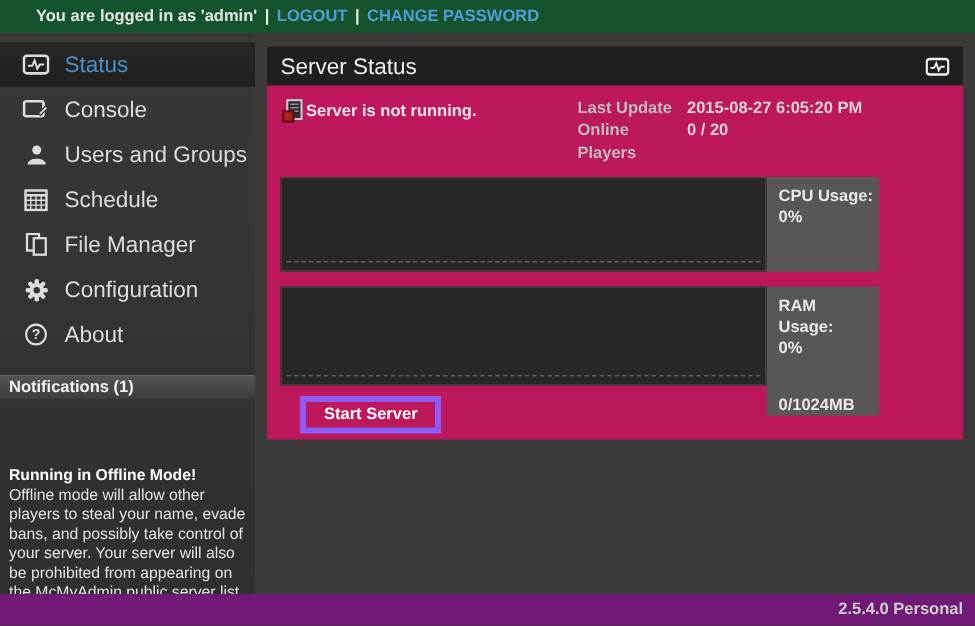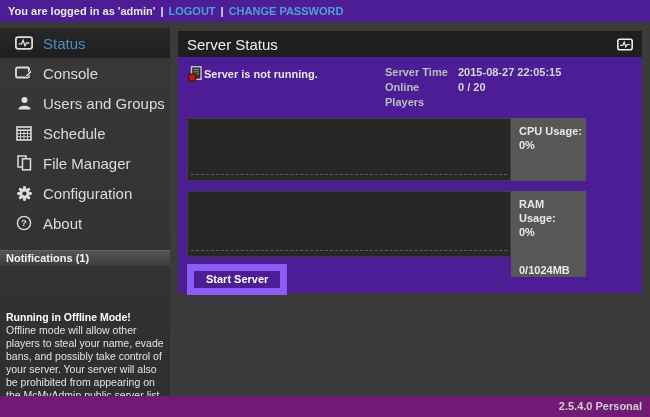--- a/index.html
+++ b/index.html
@@ -6,22 +6,22 @@
   html,body { width:650px; height:417px; }
   body {
     position:relative; overflow:hidden;
     background:#3b3b3b;
     font-family:"Liberation Sans", sans-serif;
     -webkit-font-smoothing:antialiased;
   }
   
   .topbar {
     position:absolute; left:0; top:0; width:650px; height:22px;
-    background:#4c1d95; display:flex; align-items:center;
-    padding-left:8px; font-size:11px; font-weight:bold; color:#e8e8e8;
+    background:#14532d; display:flex; align-items:center;
+    padding-left:24px; font-size:11px; font-weight:bold; color:#e8e8e8;
     white-space:pre;
   }
   .topbar a { color:#4da0d8; text-decoration:none; cursor:pointer; }
   .topbar .sep { color:#e8e8e8; padding:0 5px; }
   
   .sidebar {
     position:absolute; left:0; top:22px; width:170px; height:374px;
     background:linear-gradient(to bottom,#383838,#2f2f2f);
   }
   .nav { padding-top:6px; }
@@ -40,21 +40,21 @@
     border-top:1px solid #636363;
     font-size:11px; font-weight:bold; color:#f2f2f2; padding-left:6px;
   }
   .notif-body {
     padding:5px 6px 0 6px; font-size:10.5px; line-height:13px; color:#e3e3e3;margin-top:40px;
   }
   .notif-title { font-weight:bold; color:#ffffff; }
   
   .panel {
     position:absolute; left:178px; top:31px; width:464px; height:262px;
-    background:#4c1d95;
+    background:#be185d;
   }
   .panel-header {
     height:26px; background:#1f1f1f; display:flex; align-items:center;
     padding:0 9px; font-size:15px; color:#f0f0f0;
   }
   .panel-header .hicon { margin-left:auto; display:flex; }
   .panel-body { position:relative; height:236px; }
   .status-row {
     position:absolute; left:10px; top:9px;
     display:flex; align-items:center; gap:0;
@@ -75,22 +75,22 @@
   .graph::after {
     content:""; position:absolute; left:3px; right:3px; bottom:5px;
     border-bottom:1px dashed #5c5c5c;
   }
   .usage {
     width:75px; background:#575757; padding:6px 4px 0 8px;
     font-size:11px; font-weight:bold; color:#e9e9e9; line-height:14px;
   }
   .usage .detail { margin-top:24px; }
   .start-btn {
-    position:absolute; left:9px; top:207px;
-    background:transparent; border:7px solid #8b5cf6; color:#ffffff;
+    position:absolute; left:22px; top:207px;
+    background:transparent; border:4px solid #8b5cf6; color:#ffffff;
     font-family:inherit; font-size:11px; font-weight:bold;
     padding:2px 12px 3px 12px; cursor:pointer;
   }
   
   .footer {
     position:absolute; left:0; bottom:0; width:650px; height:21px;
     background:#701a75; line-height:21px; text-align:right; padding-right:8px;
     font-size:11px; font-weight:bold; color:#cfcfcf;
   }
   svg { display:block; }
@@ -214,22 +214,22 @@
           <rect x="3.5" y="0.8" width="9.5" height="12.5" fill="#2c2c2c" stroke="#c8c8c8" stroke-width="1.4"></rect>
           <path d="M5.5 3.5 H11 M5.5 5.8 H11 M5.5 8.1 H11" stroke="#909090" stroke-width="1"></path>
           <rect x="0.8" y="8.2" width="6.8" height="6.8" fill="#b32020" stroke="#5f0f0f" stroke-width="1.4"></rect>
         </svg>
       </span>
       <span>Server is not running.</span>
     </div>
 
     <div class="info">
       <div class="info-row">
-        <span class="info-label">Server Time</span>
-        <span class="info-value">2015-08-27 22:05:15</span>
+        <span class="info-label">Last Update</span>
+        <span class="info-value">2015-08-27 6:05:20 PM</span>
       </div>
       <div class="info-row">
         <span class="info-label">Online Players</span>
         <span class="info-value">0 / 20</span>
       </div>
     </div>
 
     <div class="graph-row cpu">
       <div class="graph cpu-g"></div>
       <div class="usage">

